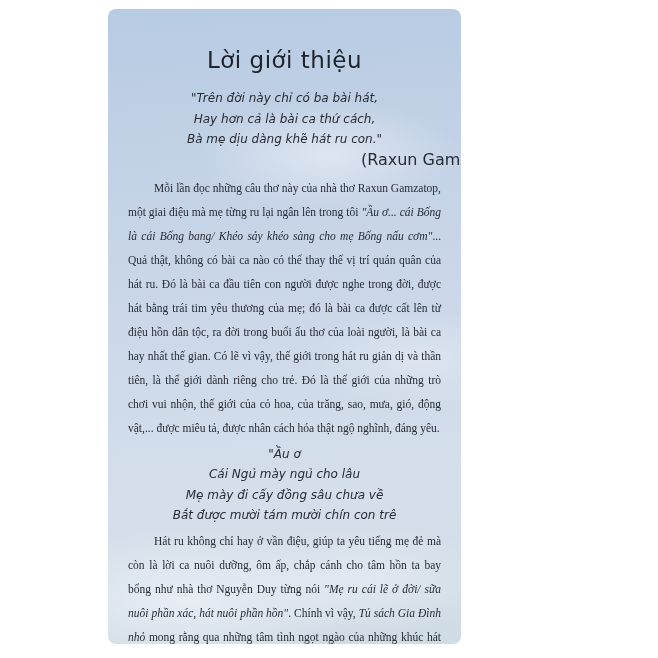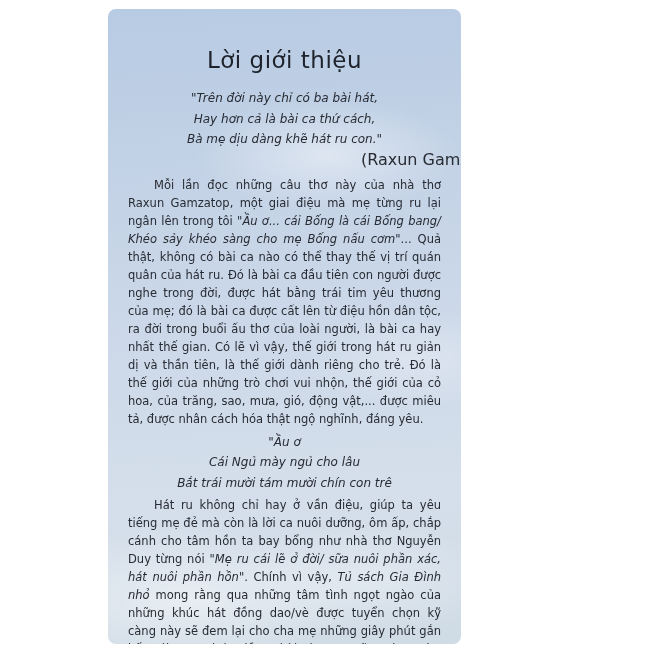--- a/index.html
+++ b/index.html
@@ -52,23 +52,24 @@
   .epigraph{margin-top:15px;}
   .attribution{
     text-align:right;
     font-size:16px;
     line-height:19px;
   }
   .attribution.shift-right{transform:translateX(70px);}
   .para{
     margin-top:7px;
     font-size:11.5px;
-    line-height:18px;
+    line-height:24px;
     text-align:justify;
     text-indent:26px;
+    font-family:Liberation Serif, serif;
   }
   .para .q{font-style:italic;}
   .lullaby{margin-top:4px;}
   .para2{margin-top:3px;}
   .closing{margin-top:4px;}
   .closing .poem-line{line-height:21.5px;}
 </style>
 </head>
 <body>
 
@@ -82,21 +83,22 @@
       <div class="poem-line">Hay hơn cả là bài ca thứ cách,</div>
       <div class="poem-line">Bà mẹ dịu dàng khẽ hát ru con."</div>
     </div>
     <div class="attribution shift-right">(Raxun Gamzatop)</div>
 
     <p class="para para1"><span>Mỗi lần đọc những câu thơ này của nhà thơ Raxun Gamzatop, một giai điệu mà mẹ từng ru lại ngân lên trong tôi </span><span class="q">"Ầu ơ... cái Bống là cái Bống bang/ Khéo sảy khéo sàng cho mẹ Bống nấu cơm"</span><span>... Quả thật, không có bài ca nào có thể thay thế vị trí quán quân của hát ru. Đó là bài ca đầu tiên con người được nghe trong đời, được hát bằng trái tim yêu thương của mẹ; đó là bài ca được cất lên từ điệu hồn dân tộc, ra đời trong buổi ấu thơ của loài người, là bài ca hay nhất thế gian. Có lẽ vì vậy, thế giới trong hát ru giản dị và thần tiên, là thế giới dành riêng cho trẻ. Đó là thế giới của những trò chơi vui nhộn, thế giới của cỏ hoa, của trăng, sao, mưa, gió, động vật,... được miêu tả, được nhân cách hóa thật ngộ nghĩnh, đáng yêu.</span></p>
 
     <div class="poem lullaby">
       <div class="poem-line">"Ầu ơ</div>
       <div class="poem-line">Cái Ngủ mày ngủ cho lâu</div>
-      <div class="poem-line">Bắt trái mười tám mười chín con trê</div>
+      <div class="poem-line">Mẹ mày đi cấy đồng sâu chưa về</div>
+      <div class="poem-line">Bắt được mười tám mười chín con trê</div>
     </div>
 
     <p class="para para2"><span>Hát ru không chỉ hay ở vần điệu, giúp ta yêu tiếng mẹ đẻ mà còn là lời ca nuôi dưỡng, ôm ấp, chắp cánh cho tâm hồn ta bay bổng như nhà thơ Nguyễn Duy từng nói </span><span class="q">"Mẹ ru cái lẽ ở đời/ sữa nuôi phần xác, hát nuôi phần hồn"</span><span>. Chính vì vậy, </span><span class="q">Tủ sách Gia Đình nhỏ</span><span> mong rằng qua những tâm tình ngọt ngào của những khúc hát đồng dao/vè được tuyển chọn kỹ càng này sẽ đem lại cho cha mẹ những giây phút gắn kết với con mình, đồng thời cha mẹ cũng được thư giãn khi trở về những kỉ niệm ấu thơ, bởi:</span></p>
 
     <div class="poem closing">
       <div class="poem-line">"Ta đi trọn kiếp con người</div>
       <div class="poem-line">cũng không đi hết mấy lời mẹ ru."</div>
     </div>
 
   </div>

